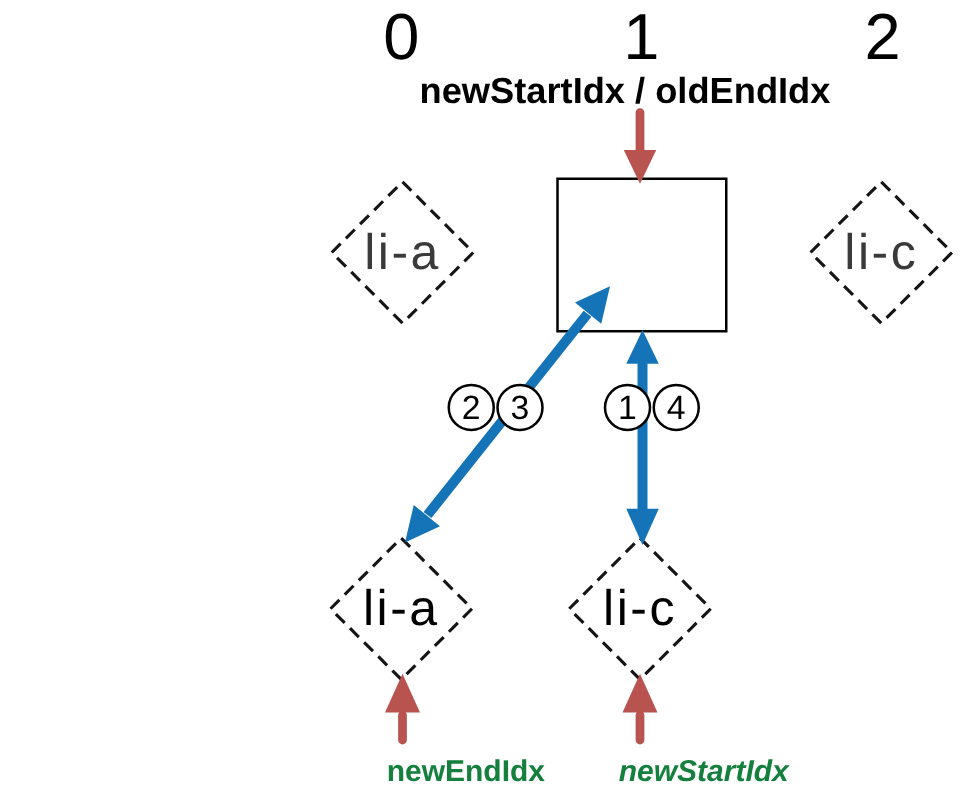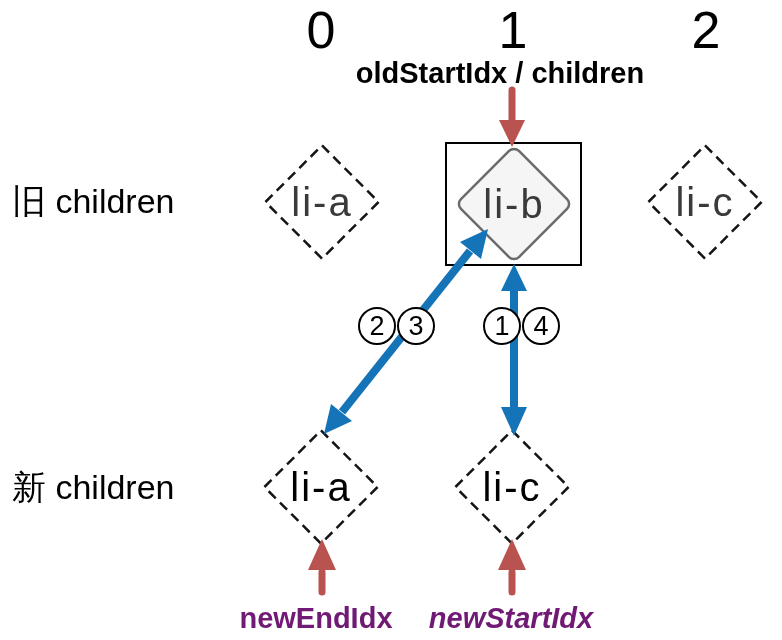--- a/index.html
+++ b/index.html
@@ -7,22 +7,22 @@
     position:relative;width:782px;height:640px;background:#ffffff;
     font-family:"Liberation Sans","DejaVu Sans",sans-serif;color:#000;overflow:hidden;
   }
   
   .idx{position:absolute;top:4px;width:90px;text-align:center;
        font-size:52px;line-height:52px;font-weight:400;color:#000;}
   .idx-0{left:276px;} .idx-1{left:468px;} .idx-2{left:661px;}
   
   .pointer-label{position:absolute;left:335px;top:58px;width:330px;text-align:center;
        font-size:29px;line-height:30px;font-weight:bold;color:#000;}
-  .bottom-label{position:absolute;top:602px;width:240px;text-align:center;
-       font-size:29px;line-height:32px;font-weight:bold;color:#701a75;}
+  .bottom-label{position:absolute;top:602px;width:240px;text-align:right;
+       font-size:24px;line-height:32px;font-weight:bold;color:#15803d;}
   .bottom-label.end{left:196px;} .bottom-label.start{left:391px;font-style:italic;}
   
   .row-label{position:absolute;left:12px;font-size:34px;line-height:42px;font-weight:400;color:#000;}
   .row-label.old{top:180px;} .row-label.new{top:466px;}
   
   .lib-box{position:absolute;left:445px;top:142px;width:137px;height:124px;
        border:2px solid #000;background:#fff;box-sizing:border-box;z-index:1;}
   
   .node{position:absolute;width:116px;height:116px;z-index:2;}
   .node svg{position:absolute;left:0;top:0;}
@@ -52,40 +52,32 @@
 </style>
 </head>
 <body>
 
 <div class="canvas">
 
   <div class="idx idx-0">0</div>
   <div class="idx idx-1">1</div>
   <div class="idx idx-2">2</div>
 
-  <div class="pointer-label">oldStartIdx / children</div>
+  <div class="pointer-label">newStartIdx / oldEndIdx</div>
 
-  <div class="row-label old">旧 children</div>
-  <div class="row-label new">新 children</div>
 
   <div class="lib-box"></div>
 
   <div class="node old node-old-a">
     <svg width="116" height="116">
       <rect class="d-dashed" x="18" y="18" width="80" height="80" transform="rotate(45 58 58)"></rect>
     </svg>
     <span class="node-label">li-a</span>
   </div>
 
-  <div class="node old node-old-b">
-    <svg width="116" height="116">
-      <rect class="d-solid" x="17" y="17" width="82" height="82" rx="7" transform="rotate(45 58 58)"></rect>
-    </svg>
-    <span class="node-label">li-b</span>
-  </div>
 
   <div class="node old node-old-c">
     <svg width="116" height="116">
       <rect class="d-dashed" x="18" y="18" width="80" height="80" transform="rotate(45 58 58)"></rect>
     </svg>
     <span class="node-label">li-c</span>
   </div>
 
   <div class="node new node-new-a">
     <svg width="116" height="116">

